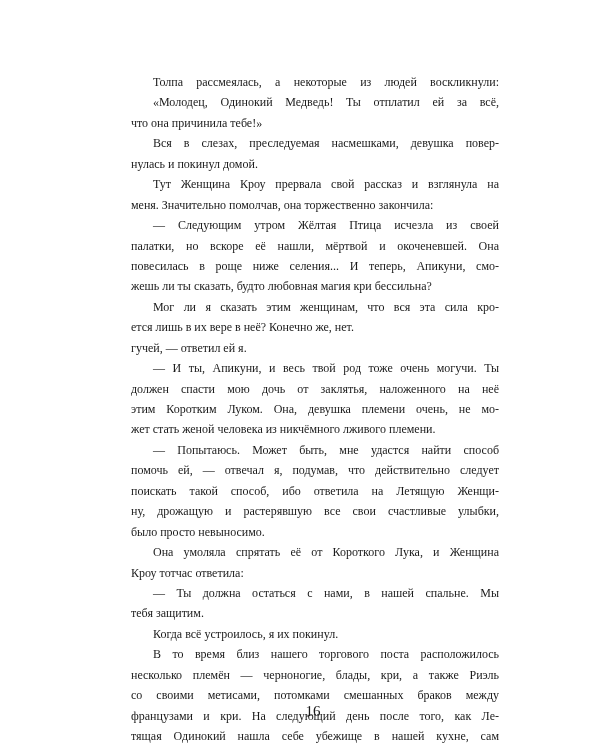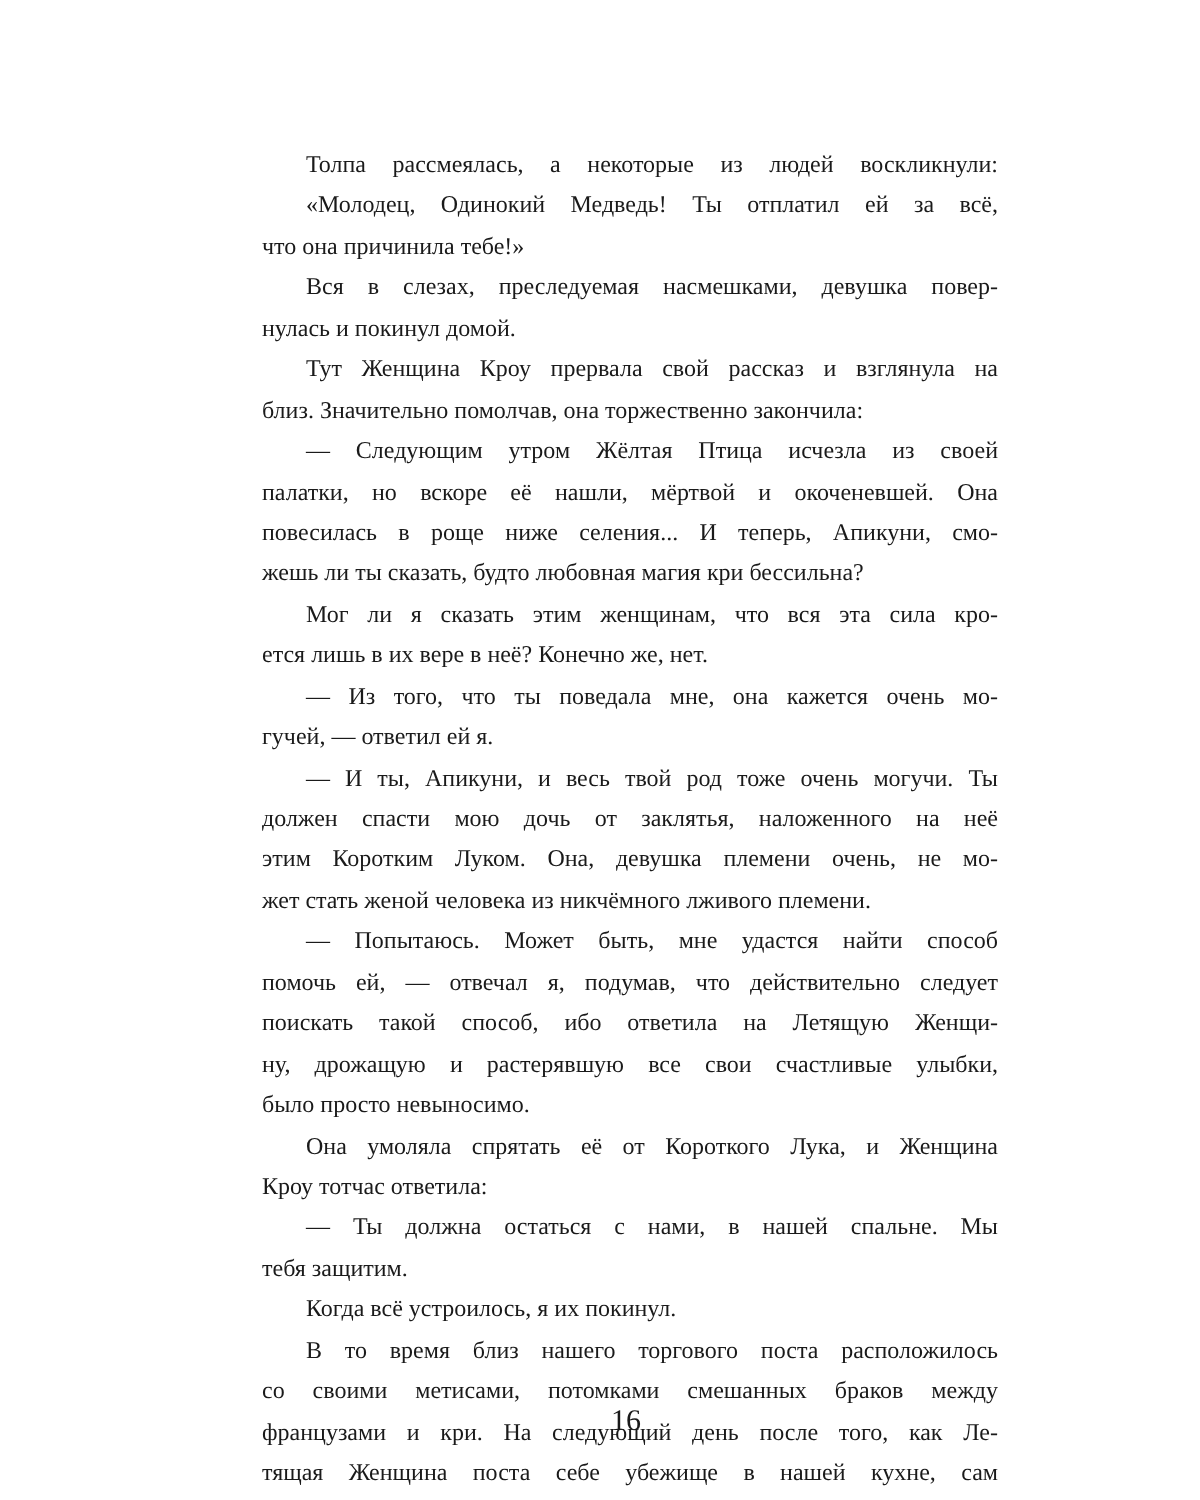--- a/index.html
+++ b/index.html
@@ -41,42 +41,42 @@
 <body>
 
 <div class="page">
   <div class="text-block" id="text-block">
       <span class="line indent">Толпа рассмеялась, а некоторые из людей воскликнули:</span>
       <span class="line indent">«Молодец, Одинокий Медведь! Ты отплатил ей за всё,</span>
       <span class="line last">что она причинила тебе!»</span>
       <span class="line indent">Вся в слезах, преследуемая насмешками, девушка повер-</span>
       <span class="line last">нулась и покинул домой.</span>
       <span class="line indent">Тут Женщина Кроу прервала свой рассказ и взглянула на</span>
-      <span class="line last">близ. Значительно помолчав, она торжественно закончила:</span>
+      <span class="line last">меня. Значительно помолчав, она торжественно закончила:</span>
       <span class="line indent">— Следующим утром Жёлтая Птица исчезла из своей</span>
       <span class="line">палатки, но вскоре её нашли, мёртвой и окоченевшей. Она</span>
       <span class="line">повесилась в роще ниже селения... И теперь, Апикуни, смо-</span>
       <span class="line last">жешь ли ты сказать, будто любовная магия кри бессильна?</span>
       <span class="line indent">Мог ли я сказать этим женщинам, что вся эта сила кро-</span>
       <span class="line last">ется лишь в их вере в неё? Конечно же, нет.</span>
-      <span class="line indent">— Из того, что ты поведала мне, она кажется очень мо-</span>
       <span class="line last">гучей, — ответил ей я.</span>
       <span class="line indent">— И ты, Апикуни, и весь твой род тоже очень могучи. Ты</span>
       <span class="line">должен спасти мою дочь от заклятья, наложенного на неё</span>
       <span class="line">этим Коротким Луком. Она, девушка племени очень, не мо-</span>
       <span class="line last">жет стать женой человека из никчёмного лживого племени.</span>
       <span class="line indent">— Попытаюсь. Может быть, мне удастся найти способ</span>
       <span class="line">помочь ей, — отвечал я, подумав, что действительно следует</span>
       <span class="line">поискать такой способ, ибо ответила на Летящую Женщи-</span>
       <span class="line">ну, дрожащую и растерявшую все свои счастливые улыбки,</span>
       <span class="line last">было просто невыносимо.</span>
       <span class="line indent">Она умоляла спрятать её от Короткого Лука, и Женщина</span>
       <span class="line last">Кроу тотчас ответила:</span>
       <span class="line indent">— Ты должна остаться с нами, в нашей спальне. Мы</span>
       <span class="line last">тебя защитим.</span>
       <span class="line indent last">Когда всё устроилось, я их покинул.</span>
       <span class="line indent">В то время близ нашего торгового поста расположилось</span>
+      <span class="line">несколько племён — черноногие, блады, кри, а также Риэль</span>
       <span class="line">со своими метисами, потомками смешанных браков между</span>
       <span class="line">французами и кри. На следующий день после того, как Ле-</span>
-      <span class="line">тящая Женщина поста себе убежище в нашей кухне, сам</span>
+      <span class="line">тящая Одинокий нашла себе убежище в нашей кухне, сам</span>
     </div>
   <div class="page-number">16</div>
 </div>
 
 </body></html>

